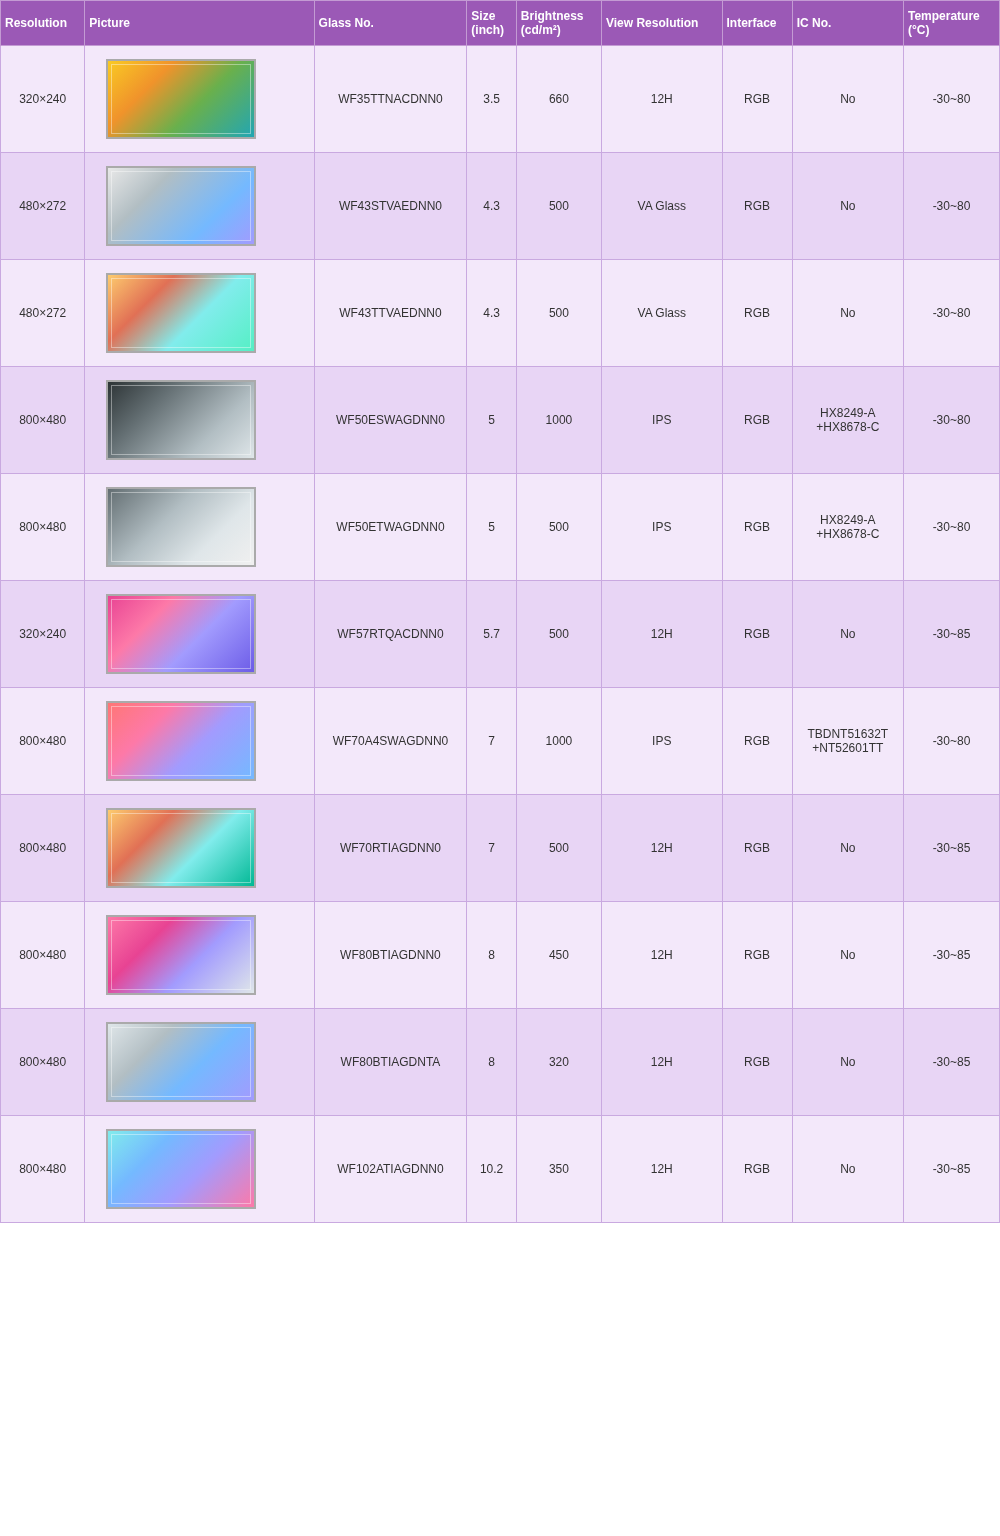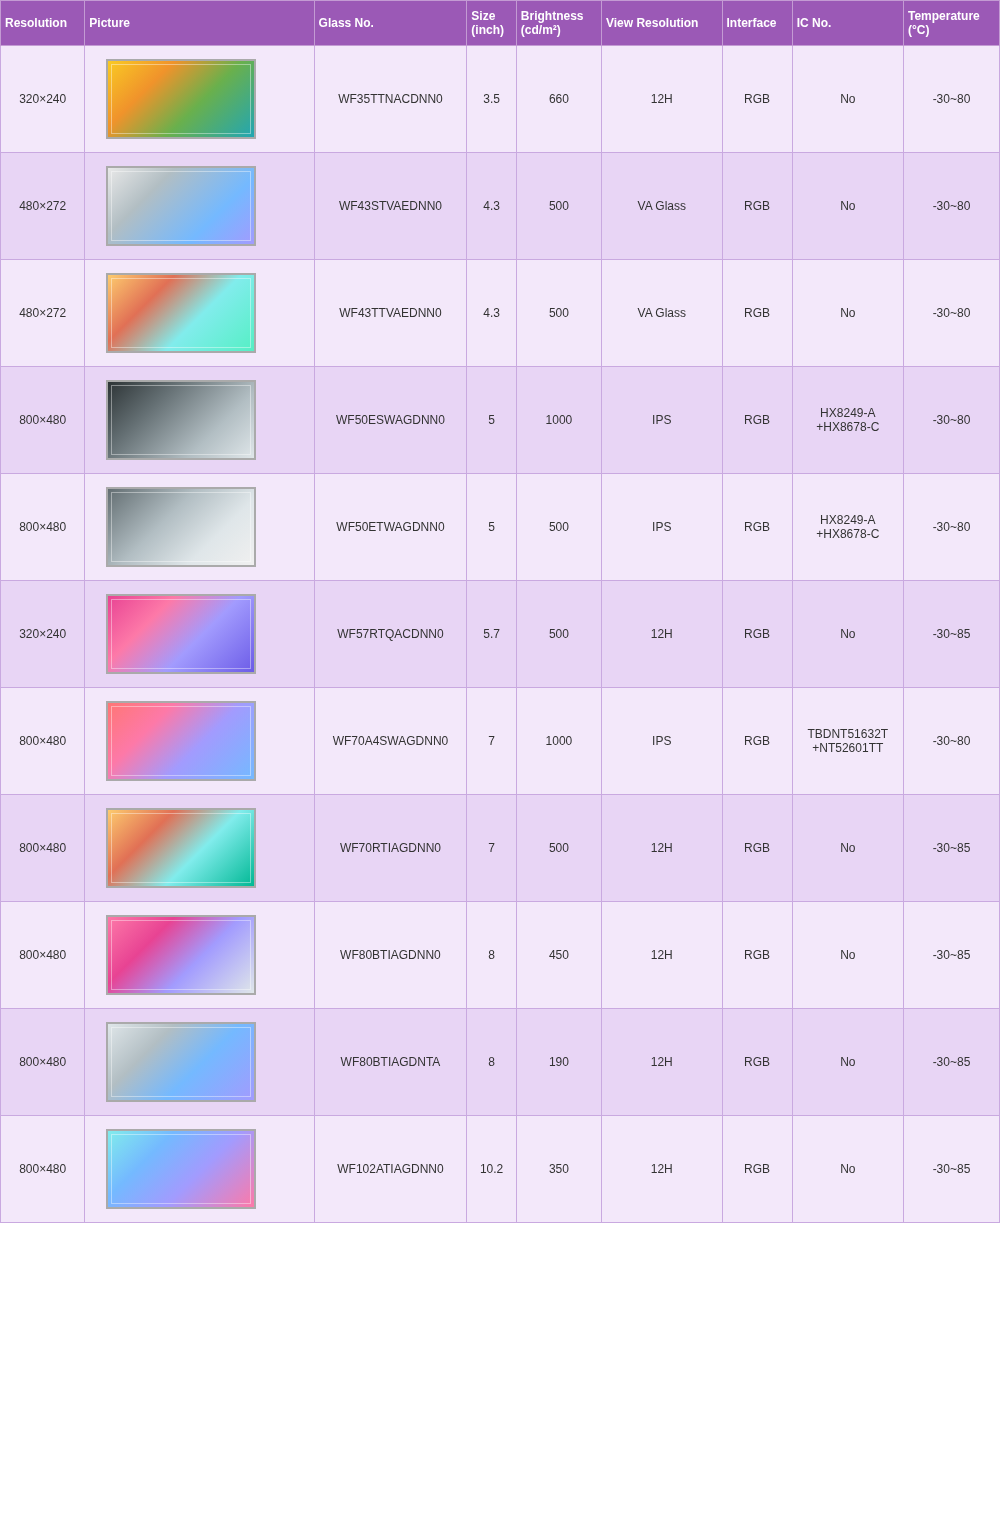--- a/index.html
+++ b/index.html
@@ -236,21 +236,21 @@
       </tr>
       <tr>
         <td>800×480</td>
         <td>
           <div class="picture-cell">
             <div class="display-thumb thumb-12"></div>
           </div>
         </td>
         <td>WF80BTIAGDNTA</td>
         <td>8</td>
-        <td>190</td>
+        <td>320</td>
         <td>12H</td>
         <td>RGB</td>
         <td>No</td>
         <td>-30~85</td>
       </tr>
       <tr>
         <td>800×480</td>
         <td>
           <div class="picture-cell">
             <div class="display-thumb thumb-14"></div>

